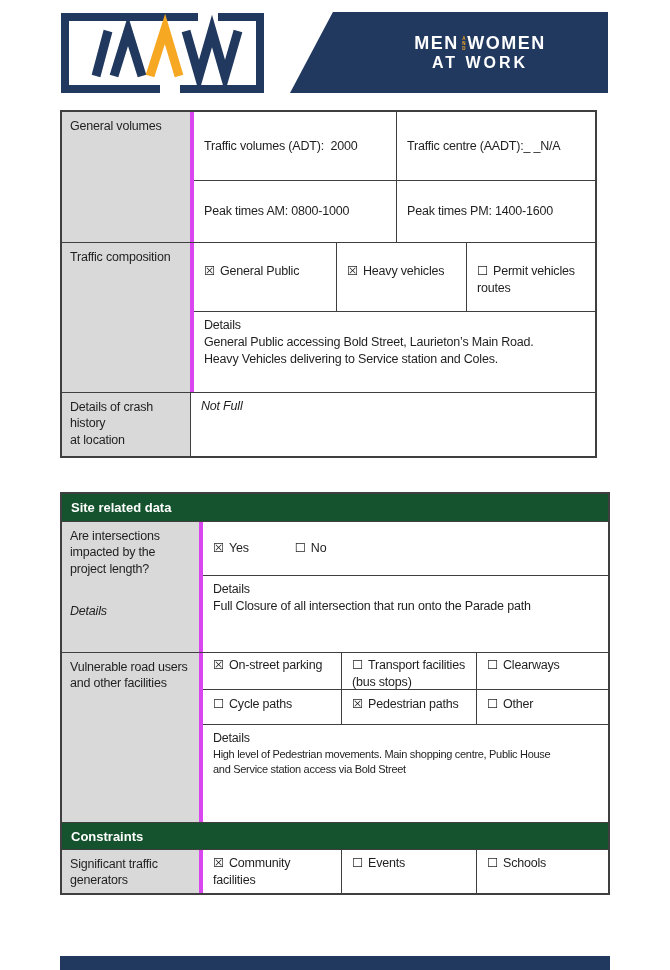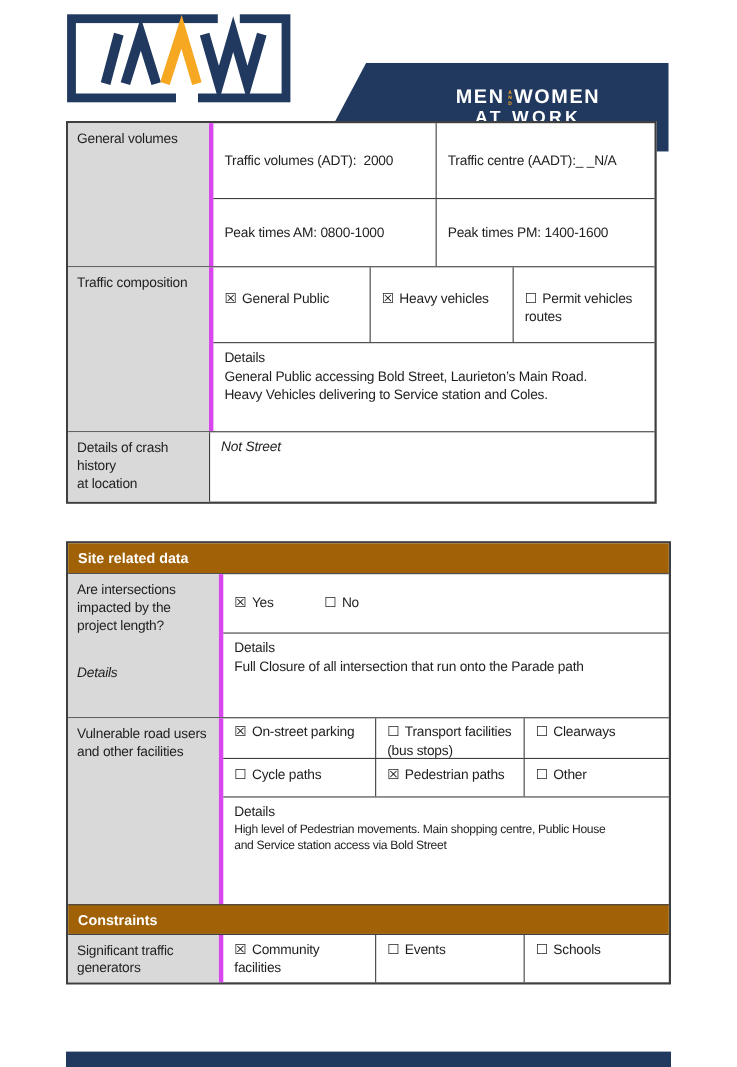--- a/index.html
+++ b/index.html
@@ -5,21 +5,21 @@
   html,body{margin:0;padding:0;background:#ffffff;}
   .page{position:relative;width:670px;height:970px;background:#ffffff;overflow:hidden;
         font-family:"Liberation Sans","DejaVu Sans",sans-serif;color:#1f1f1f;
         font-size:12.5px;letter-spacing:-0.2px;}
 
   
   .logo-left{position:absolute;left:60px;top:12px;width:205px;height:82px;}
   .logo-right{position:absolute;left:290px;top:12px;width:318px;height:81px;background:#21395f;
               clip-path:polygon(13.5% 0,100% 0,100% 100%,0 100%);
               display:flex;flex-direction:column;justify-content:center;align-items:center;
-              padding-left:62px;box-sizing:border-box;color:#fff;margin-top:45px;}
+              padding-left:62px;box-sizing:border-box;color:#fff;}
   .wm1{display:flex;align-items:center;font-weight:700;font-size:18px;letter-spacing:1.5px;line-height:1;}
   .and{writing-mode:vertical-rl;text-orientation:upright;font-size:4.5px;letter-spacing:0;
        color:#f7a823;font-weight:700;margin:0 2px;line-height:1;}
   .wm2{font-weight:700;font-size:16px;letter-spacing:3px;line-height:1;margin-top:3px;}
 
   
   .tbl{position:absolute;border:2px solid #3f3f3f;box-sizing:border-box;background:#fff;
        display:flex;flex-direction:column;}
   .trow{display:flex;border-top:1px solid #3f3f3f;box-sizing:border-box;min-height:0;}
   .trow:first-child{border-top:none;}
@@ -32,21 +32,21 @@
   .srow:first-child{border-top:none;}
   .cell{padding:5px 10px;box-sizing:border-box;min-width:0;line-height:1.35;}
   .srow .cell + .cell{border-left:1px solid #3f3f3f;}
   .f1{flex:1;}
   .vc{display:flex;align-items:center;}
   .pt{padding-top:20px;}
   .cell span{white-space:pre-wrap;}
   .lcell span{white-space:pre-wrap;}
   .cb{font-family:"DejaVu Sans",sans-serif;margin-right:5px;white-space:nowrap;}
   .it{font-style:italic;}
-  .hrow{background:#a16207;color:#ffffff;font-weight:700;font-size:13px;letter-spacing:0;
+  .hrow{background:#14532d;color:#ffffff;font-weight:700;font-size:13px;letter-spacing:0;
         padding:0 0 0 9px;display:flex;align-items:center;border-top:1px solid #3f3f3f;box-sizing:border-box;}
   .gap{margin-left:46px;}
   .dhead{display:block;}
   .dtext{display:block;}
   .sm{font-size:11px;letter-spacing:-0.3px;}
   .sublabel{display:block;margin-top:26px;}
 
   
   .footer-bar{position:absolute;left:60px;top:956px;width:550px;height:14px;background:#21395f;}
 </style>
@@ -117,21 +117,21 @@
 Heavy Vehicles delivering to Service station and Coles.</span>
           </div>
         </div>
       </div>
     </div>
 
     <div class="trow f1">
       <div class="lcell"><span>Details of crash
 history
 at location</span></div>
-      <div class="cell f1 it"><span>Not Street</span></div>
+      <div class="cell f1 it"><span>Not Full</span></div>
     </div>
   </div>
 
   <div class="tbl t2" style="left:60px;top:492px;width:550px;height:403px;">
 
     <div class="hrow" style="height:27px;flex:none;border-top:none;">
         <span>Site related data</span>
       </div>
 
     <div class="trow" style="height:131px;">

